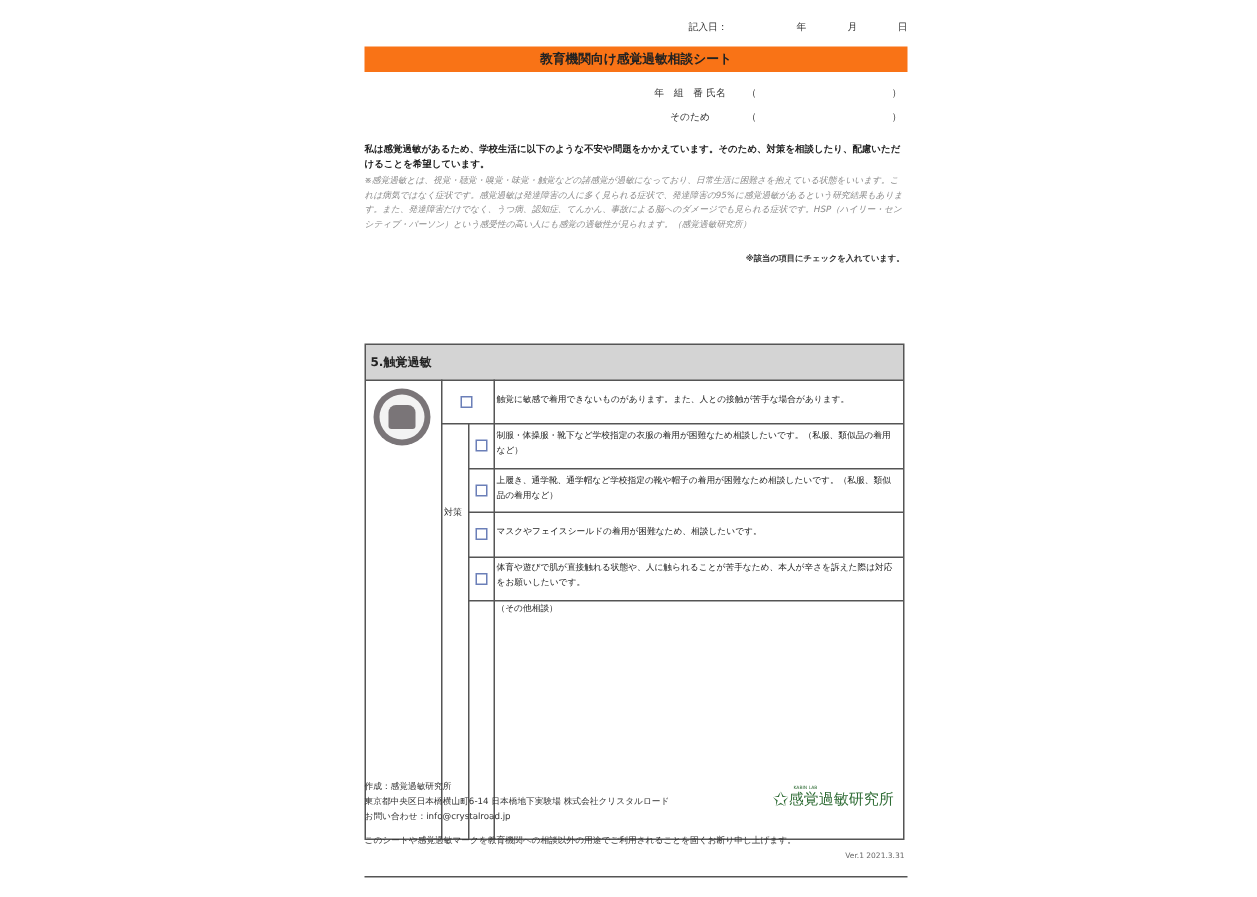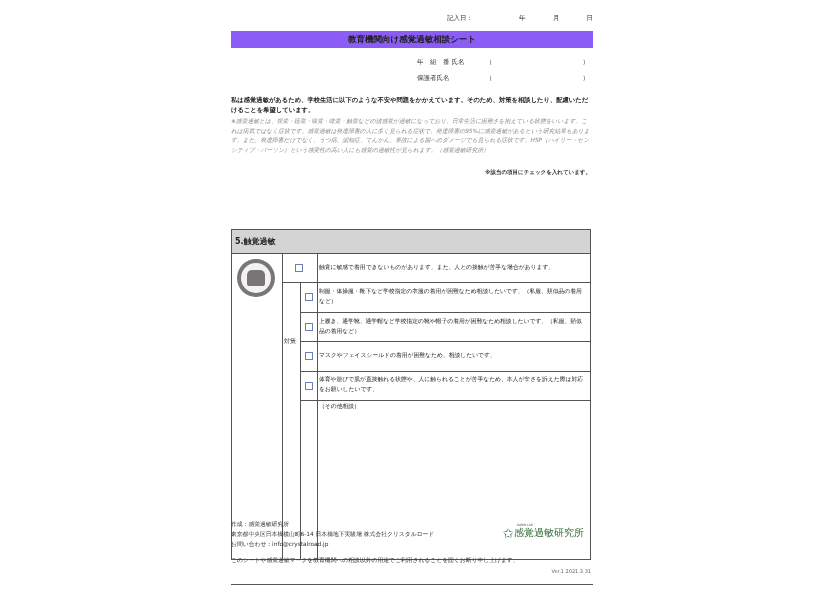--- a/index.html
+++ b/index.html
@@ -1,28 +1,28 @@
 <!DOCTYPE html>
 <html><head>
 <meta charset="utf-8">
 <style>
   html, body { margin:0; padding:0; }
   body { width:838px; height:598px; background:#ffffff; position:relative; overflow:hidden;
          font-family:"DejaVu Sans","Liberation Sans",sans-serif; color:#333; }
-  .page { position:absolute; left:231px; top:0; width:362px; height:420px; }
+  .page { position:absolute; left:243px; top:0; width:362px; height:420px; }
   .date-line { position:absolute; top:14px; right:0; font-size:6.5px; color:#333; display:flex; gap:0; }
   .date-line span { display:inline-block; }
   .date-label { width:72px; text-align:left; }
   .date-y { width:34px; text-align:left; }
   .date-m { width:30px; text-align:left; }
   .date-d { width:10px; text-align:right; }
-  .title-bar { position:absolute; top:31px; left:0; width:362px; height:17px; background:#8b5cf6;
+  .title-bar { position:absolute; top:31px; left:0; width:362px; height:17px; background:#f97316;
                display:flex; align-items:center; justify-content:center; font-size:8.5px; font-weight:bold; color:#222; }
   .name-row { position:absolute; right:4px; font-size:6.5px; color:#333; display:flex; }
-  .name-row .lbl { width:62px; text-align:left; }
+  .name-row .lbl { width:62px; text-align:center; }
   .name-row .open { width:20px; text-align:center; }
   .name-row .blank { width:82px; }
   .name-row .close { width:8px; text-align:right; }
   .intro { position:absolute; top:95px; left:0; width:360px; font-size:6.3px; line-height:10px; color:#222; font-weight:bold; }
   .note { position:absolute; top:117px; left:0; width:360px; font-size:5.8px; line-height:9.5px; color:#8a8a8a; font-style:italic; }
   .check-note { position:absolute; top:169px; right:2px; font-size:5.5px; color:#333; font-weight:bold; }
   .table { position:absolute; top:182px; left:0; width:360px; height:331px; border:1px solid #555; box-sizing:border-box;margin-top:47px; }
   .sec-head { position:absolute; top:0; left:0; right:0; height:23px; background:#d4d4d4; border-bottom:1px solid #555;
               font-size:8px; font-weight:bold; color:#222; display:flex; align-items:center; padding-left:3px; }
   .vline { position:absolute; width:1px; background:#555; }
@@ -57,21 +57,21 @@
 
   <div class="title-bar">教育機関向け感覚過敏相談シート</div>
 
   <div class="name-row" style="top:58px;">
     <span class="lbl">年　組　番 氏名</span>
     <span class="open">（</span>
     <span class="blank"></span>
     <span class="close">）</span>
   </div>
   <div class="name-row" style="top:74px;">
-    <span class="lbl">保護者氏名</span>
+    <span class="lbl">そのため</span>
     <span class="open">（</span>
     <span class="blank"></span>
     <span class="close">）</span>
   </div>
 
   <div class="intro">私は感覚過敏があるため、学校生活に以下のような不安や問題をかかえています。そのため、対策を相談したり、配慮いただけることを希望しています。</div>
   <div class="note">※感覚過敏とは、視覚・聴覚・嗅覚・味覚・触覚などの諸感覚が過敏になっており、日常生活に困難さを抱えている状態をいいます。これは病気ではなく症状です。感覚過敏は発達障害の人に多く見られる症状で、発達障害の95%に感覚過敏があるという研究結果もあります。また、発達障害だけでなく、うつ病、認知症、てんかん、事故による脳へのダメージでも見られる症状です。HSP（ハイリー・センシティブ・パーソン）という感受性の高い人にも感覚の過敏性が見られます。（感覚過敏研究所）</div>
   <div class="check-note">※該当の項目にチェックを入れています。</div>
 
   <div class="table">

